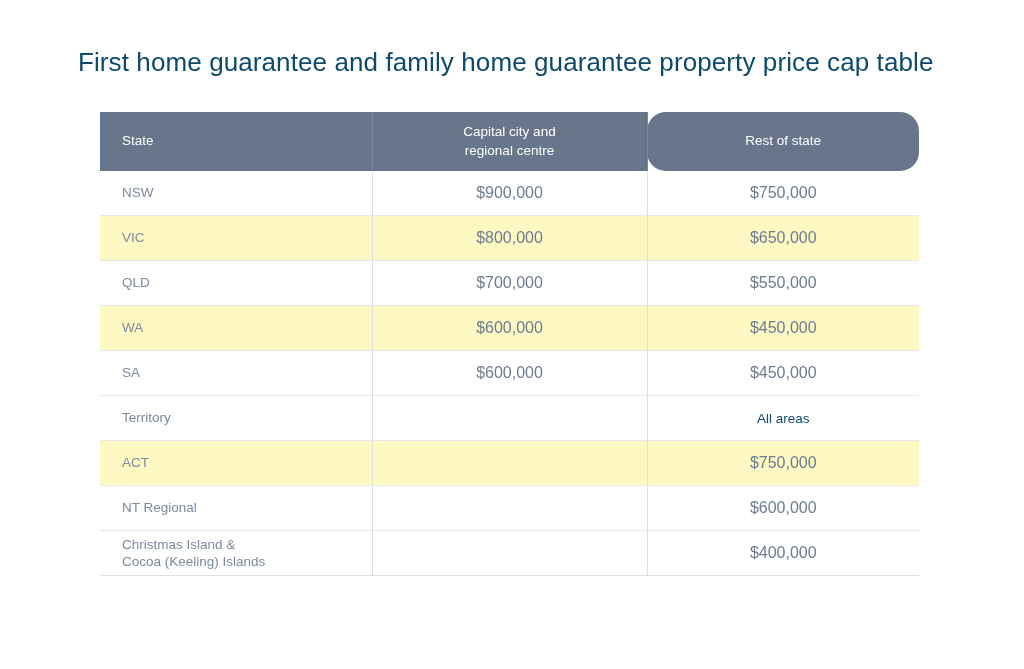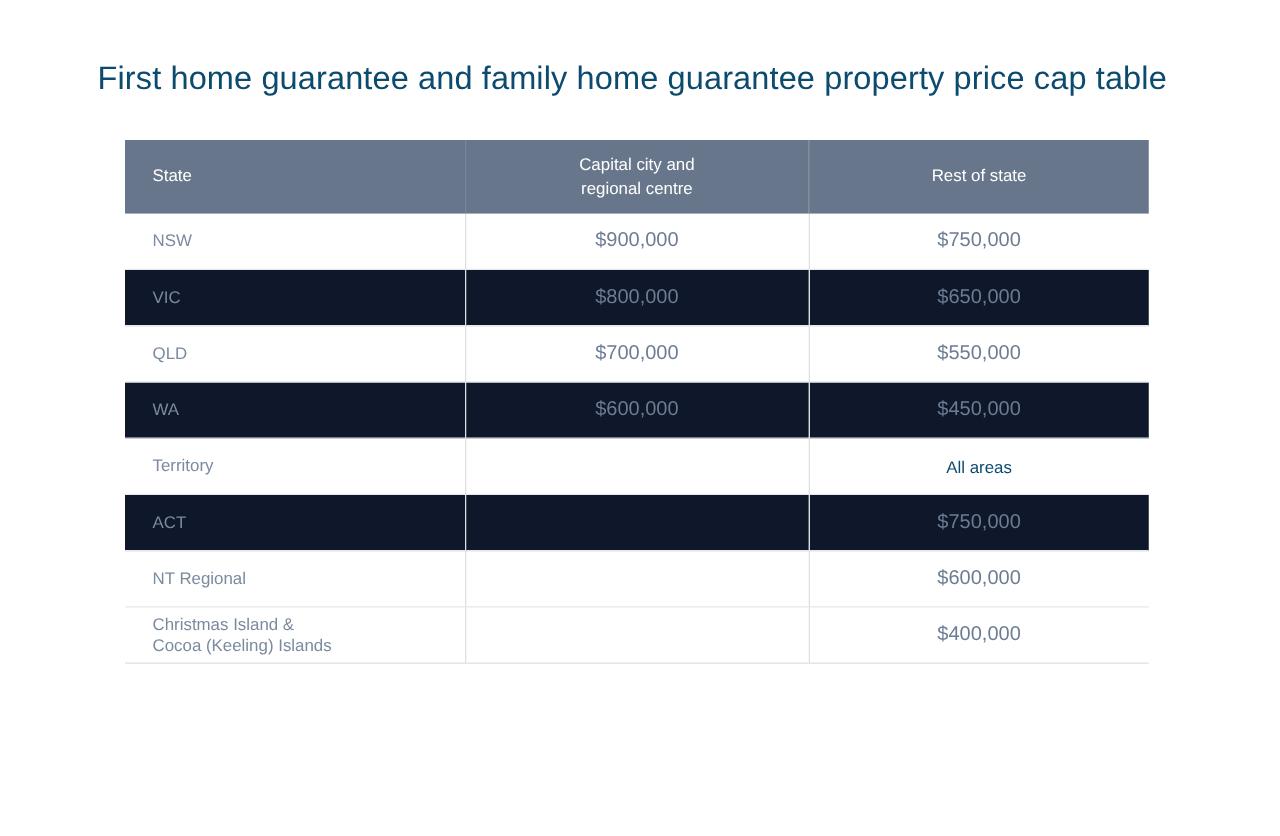--- a/index.html
+++ b/index.html
@@ -56,32 +56,32 @@
     line-height: 1.35;
   }
   thead th.th-state {
     text-align: left;
   }
   thead th.th-cap,
   thead th.th-rest {
     text-align: center;
     padding: 0 12px;
   }
-  thead th:last-child { border-right: none; }
+  thead th:last-child { border-right: none; border-radius: 19px; }
 
   tbody td {
     border-right: 1px solid #dcdfe3;
     border-bottom: 1px solid #e6e8ea;
     vertical-align: middle;
     height: 44px;
   }
   tbody td:last-child { border-right: none; }
   tbody tr:last-child td { border-bottom: none; }
 
-  tbody tr.stripe td { background: #0f172a; }
+  tbody tr.stripe td { background: #fef9c3; }
   tbody tr.plain  td { background: #ffffff; }
 
   td.cell-state {
     padding: 0 0 0 22px;
     text-align: left;
     font-size: 13.5px;
     color: #7b8a9e;
     line-height: 1.28;
   }
   td.cell-cap,
@@ -144,20 +144,27 @@
         </tr>
         <tr class="stripe">
           <td class="cell-state">
             <span class="cell-line">WA</span>
           </td>
           <td class="cell-cap">$600,000</td>
           <td class="cell-rest">$450,000</td>
         </tr>
         <tr class="plain">
           <td class="cell-state">
+            <span class="cell-line">SA</span>
+          </td>
+          <td class="cell-cap">$600,000</td>
+          <td class="cell-rest">$450,000</td>
+        </tr>
+        <tr class="plain">
+          <td class="cell-state">
             <span class="cell-line">Territory</span>
           </td>
           <td class="cell-cap"></td>
           <td class="cell-rest small-text">All areas</td>
         </tr>
         <tr class="stripe">
           <td class="cell-state">
             <span class="cell-line">ACT</span>
           </td>
           <td class="cell-cap"></td>

